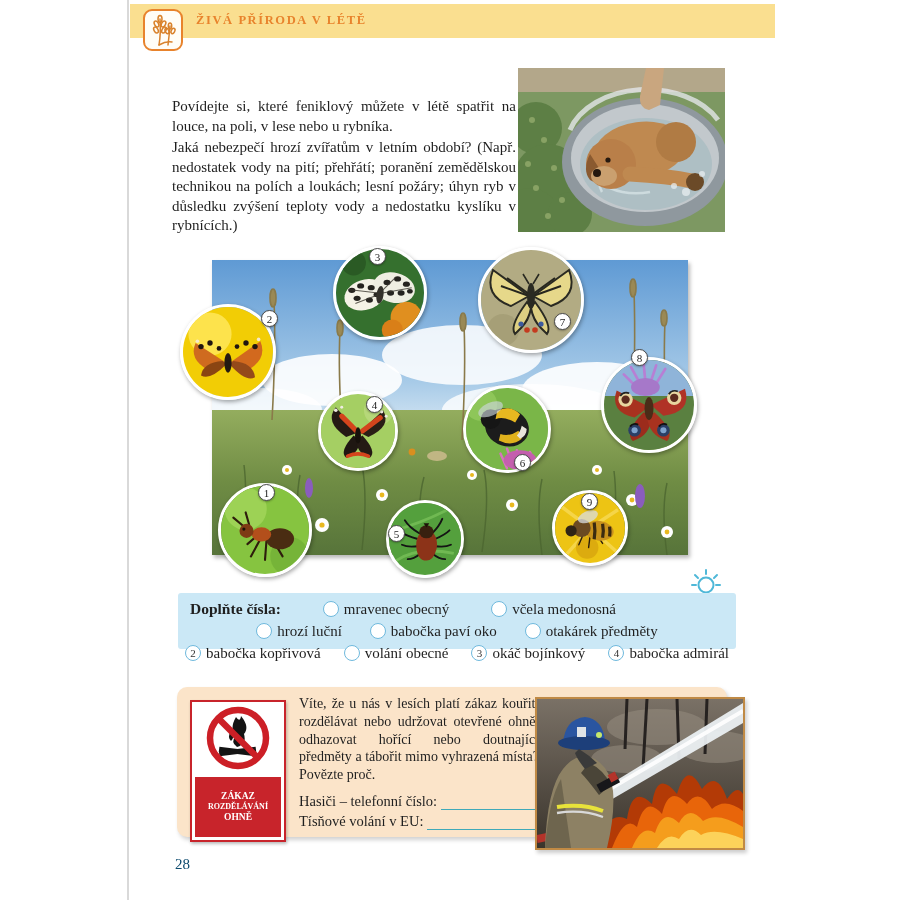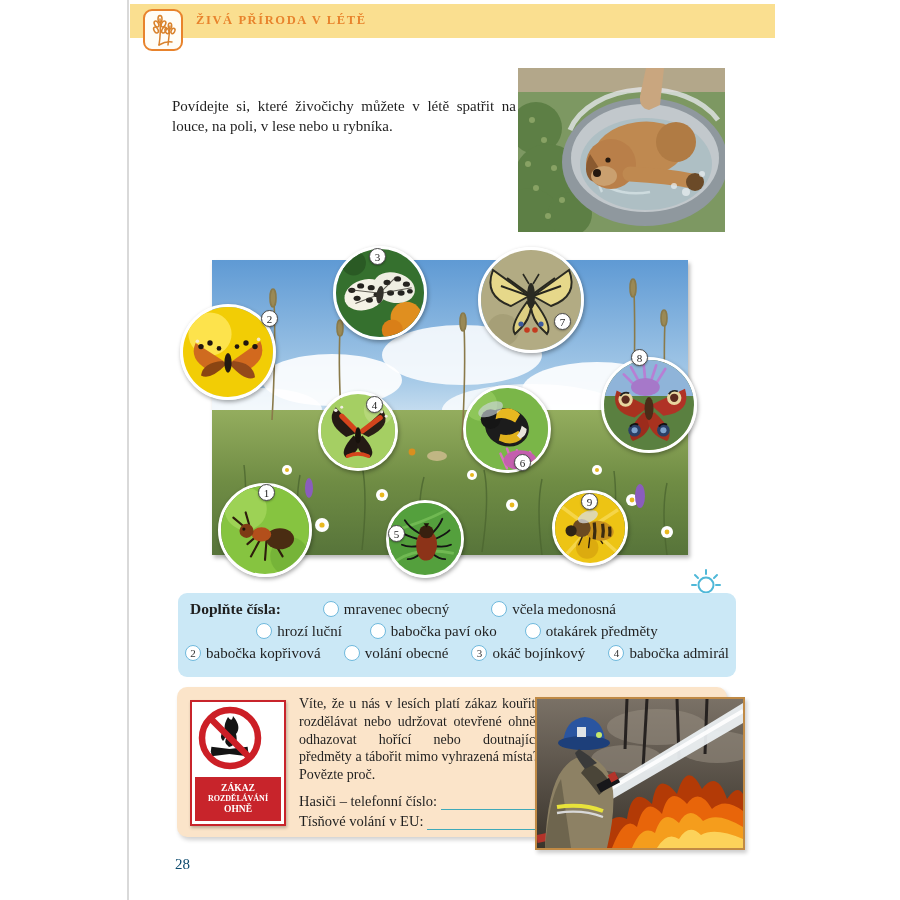--- a/index.html
+++ b/index.html
@@ -35,38 +35,38 @@
          box-shadow:1px 2px 4px rgba(0,0,0,.35);}
   .inset svg{display:block;width:100%;height:100%;}
   .badge{position:absolute;width:17px;height:17px;border-radius:50%;background:#fff;border:1.3px solid #4a4a4a;
          box-sizing:border-box;display:flex;align-items:center;justify-content:center;
          font-size:11px;color:#222;box-shadow:0 1px 2px rgba(0,0,0,.3);z-index:5;}
 
   
   .bulb{position:absolute;left:690px;top:568px;width:32px;height:38px;}
 
   
-  .quiz{position:absolute;left:178px;top:593px;width:558px;height:84px;border-radius:9px;
+  .quiz{position:absolute;left:178px;top:593px;width:558px;height:56px;border-radius:3px;
         background:var(--quiz-blue,#CBE8F6);}
   .qrow{position:absolute;left:0;right:0;height:18px;display:flex;align-items:center;font-size:15px;}
   .qrow1{top:7px;padding-left:12px;gap:42px;}
   .qrow2{top:29px;justify-content:center;gap:28px;}
   .qrow3{top:51px;padding:0 7px;justify-content:space-between;}
   .qtitle{font-weight:bold;font-size:15.5px;}
   .qitem{display:inline-flex;gap:5px;white-space:nowrap;}
   .qcircle{width:16px;height:16px;border-radius:50%;background:#fff;border:1.4px solid #6fb9dd;
            box-sizing:border-box;display:inline-flex;align-items:center;justify-content:center;
            font-size:11px;color:#333;}
 
   
   .notice{position:absolute;left:177px;top:687px;width:550px;height:150px;border-radius:10px;
           background:var(--notice-peach,#FBE4C9);box-shadow:2px 3px 4px rgba(0,0,0,.18);}
-  .sign{position:absolute;left:13px;top:13px;width:96px;height:126px;background:#fff;
+  .sign{position:absolute;left:13px;top:13px;width:96px;height:142px;background:#fff;
         border:2px solid var(--sign-red,#C8242B);box-sizing:border-box;padding:3px;display:flex;
-        flex-direction:column;box-shadow:1px 2px 3px rgba(0,0,0,.25);}
+        flex-direction:column;align-items:center;box-shadow:1px 2px 3px rgba(0,0,0,.25);}
   .sign svg{display:block;}
   .sign-band{width:100%;flex:1;background:var(--sign-red,#C8242B);color:#fff;text-align:center;
              display:flex;flex-direction:column;justify-content:center;line-height:1.15;font-weight:bold;}
   .sign-band .l1,.sign-band .l3{font-size:9.5px;}
   .sign-band .l2{font-size:8px;}
   .ftext{position:absolute;left:122px;top:8px;width:240px;font-size:14px;line-height:1.27;text-align:justify;}
   .blank-row{position:absolute;left:122px;width:236px;font-size:14.5px;display:flex;align-items:flex-end;}
   .blank-row.r1{top:106px;}
   .blank-row.r2{top:126px;}
   .blank{flex:1;margin-left:4px;border-bottom:1.6px solid var(--line-teal,#3FA9B8);height:14px;min-width:70px;}
@@ -91,21 +91,22 @@
       <ellipse cx="8" cy="17" rx="2" ry="3.2" transform="rotate(-28 8 17)"></ellipse>
       <ellipse cx="16" cy="17" rx="2" ry="3.2" transform="rotate(28 16 17)"></ellipse>
       <path d="M20,32 Q21,24 22,13"></path>
       <ellipse cx="22" cy="13" rx="1.7" ry="2.9"></ellipse>
       <ellipse cx="19" cy="18" rx="1.7" ry="2.8" transform="rotate(-28 19 18)"></ellipse>
       <ellipse cx="25" cy="18" rx="1.7" ry="2.8" transform="rotate(28 25 18)"></ellipse>
       <path d="M11,32 Q18,28 24,29"></path>
     </svg>
   </div>
 
-  <p class="para p1">Povídejte si, které živočichy můžete v létě spatřit na louce, na poli, v lese nebo u rybníka.</p>
+  <p class="para p1">Povídejte si, které feniklový můžete v létě spatřit na louce, na poli, v lese nebo u rybníka.</p>
+  <p class="para p2">Jaká nebezpečí hrozí zvířatům v letním období? (Např. nedostatek vody na pití; přehřátí; poranění zemědělskou technikou na polích a loukách; lesní požáry; úhyn ryb v důsledku zvýšení teploty vody a nedostatku kyslíku v rybnících.)</p>
 
   <div class="photo dog-photo">
     <svg width="207" height="164" viewBox="0 0 207 164">
       <rect width="207" height="164" fill="#7d9862"></rect>
       <rect width="207" height="24" fill="#b3a78a"></rect>
       <g fill="#5d7f45">
           <circle cx="18" cy="60" r="26"></circle>
           <circle cx="30" cy="110" r="34"></circle>
           <circle cx="12" cy="150" r="30"></circle>
           <circle cx="52" cy="146" r="22"></circle>

